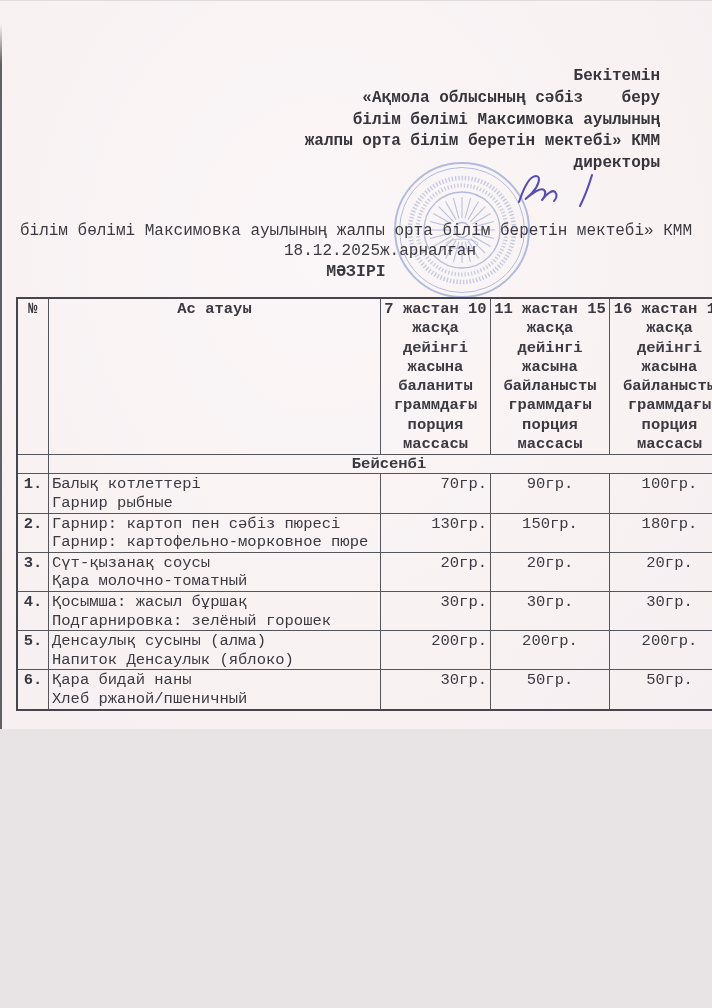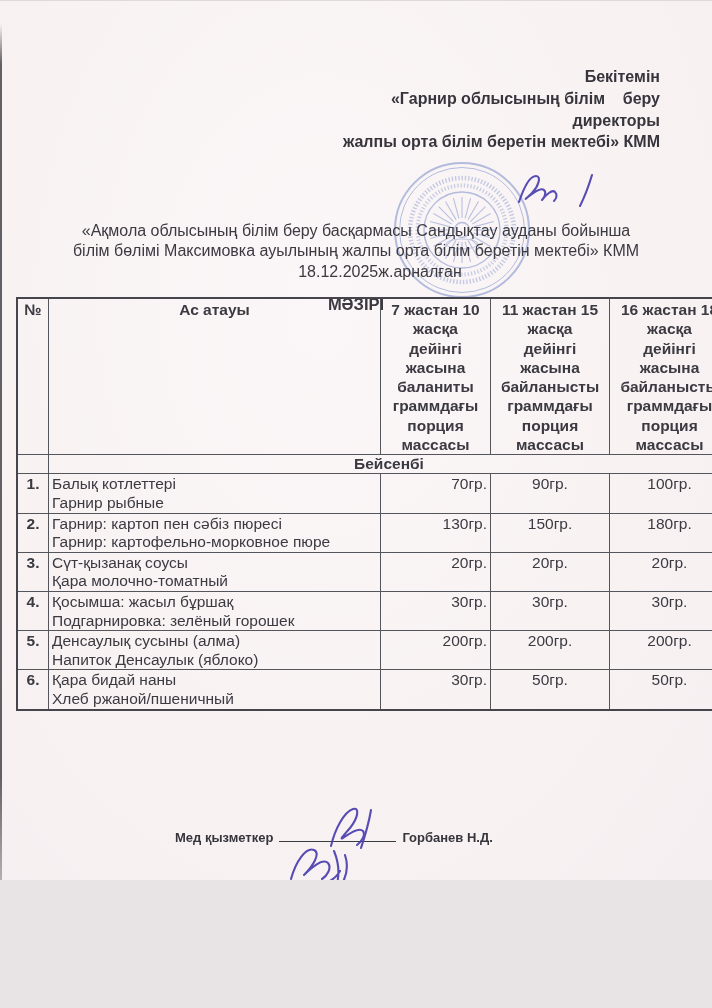--- a/index.html
+++ b/index.html
@@ -1,41 +1,41 @@
 <!DOCTYPE html>
 <html><head>
 <meta charset="utf-8">
 <style>
   html,body{margin:0;padding:0;background:#e8e4e5;}
   .page{
     position:relative;
-    width:712px;height:880px;
+    width:712px;height:729px;
     background:#faf4f5;
     background-image:radial-gradient(ellipse at 45% 35%, #fbf6f7 0%, #f8f2f3 60%, #f5eff1 100%);
     overflow:hidden;
-    font-family:Liberation Sans, sans-serif;
+    font-family:Liberation Mono, monospace;
     color:#3b3a41;
   }
   .scan-top{position:absolute;left:0;top:0;width:712px;height:1px;background:#cfc9cb;opacity:.6;}
   .scan-left{position:absolute;left:0;top:24px;width:2px;height:940px;
     background:linear-gradient(to bottom, rgba(70,70,76,0), rgba(70,70,76,.85) 40px, rgba(70,70,76,.85) 80%, rgba(70,70,76,0));}
   .stamp-svg{position:absolute;left:0;top:0;z-index:0;pointer-events:none;}
   .ink-svg{position:absolute;left:0;top:0;z-index:3;pointer-events:none;}
   .approval{
     position:absolute;top:66px;right:52px;width:420px;z-index:1;
     text-align:right;font-weight:bold;font-size:16px;line-height:21.8px;
     color:#36353c;
   }
   .approval div{white-space:pre;}
   .title-block{
     position:absolute;top:221px;left:0;width:712px;z-index:1;
     text-align:center;font-size:16px;line-height:20.3px;color:#3b3a41;
   }
   .title-date{transform:translateX(24px);}
-  .menu-title{font-weight:bold;font-size:16.5px;margin-top:12px;}
+  .menu-title{font-weight:bold;font-size:16.5px;margin-top:0;}
   table.menu{
     position:absolute;left:16px;top:297px;z-index:1;
     width:677px;border-collapse:collapse;table-layout:fixed;
     font-size:15.5px;line-height:18.6px;color:#3b3a41;
   }
   table.menu td{border:1px solid #55555c;vertical-align:top;padding:1px 3px 0 3px;}
   table.menu{border:2px solid #45454b;}
   td.c-no{width:24px;text-align:center;font-weight:bold;}
   td.c-dish{width:325px;text-align:left;padding-left:6px;}
   td.c-age{width:103px;text-align:right;}
@@ -97,27 +97,27 @@
         <line x1="0" y1="-12" x2="0" y2="-33" transform="rotate(315)"></line>
         <line x1="0" y1="-12" x2="0" y2="-33" transform="rotate(330)"></line>
         <line x1="0" y1="-12" x2="0" y2="-33" transform="rotate(345)"></line>
       </g>
       <ellipse rx="16" ry="5" cy="14" stroke-width="1" opacity="0.8"></ellipse>
     </g>
   </svg>
 
   <div class="approval">
     <div>Бекітемін</div>
-    <div>«Гарнир облысының білім    беру</div>
+    <div>«Ақмола облысының сәбіз    беру</div>
+    <div>білім бөлімі Максимовка ауылының</div>
+    <div>жалпы орта білім беретін мектебі» КММ</div>
     <div>директоры</div>
-    <div>жалпы орта білім беретін мектебі» КММ</div>
   </div>
 
   <div class="title-block">
-    <div>«Ақмола облысының білім беру басқармасы Сандықтау ауданы бойынша</div>
     <div>білім бөлімі Максимовка ауылының жалпы орта білім беретін мектебі» КММ</div>
     <div class="title-date">18.12.2025ж.арналған</div>
     <div class="menu-title">МӘЗІРІ</div>
   </div>
 
   <table class="menu">
     <tbody>
         <tr class="hdr">
       <td class="c-no">№</td>
       <td class="c-dish" style="text-align:center;">Ас атауы</td>

